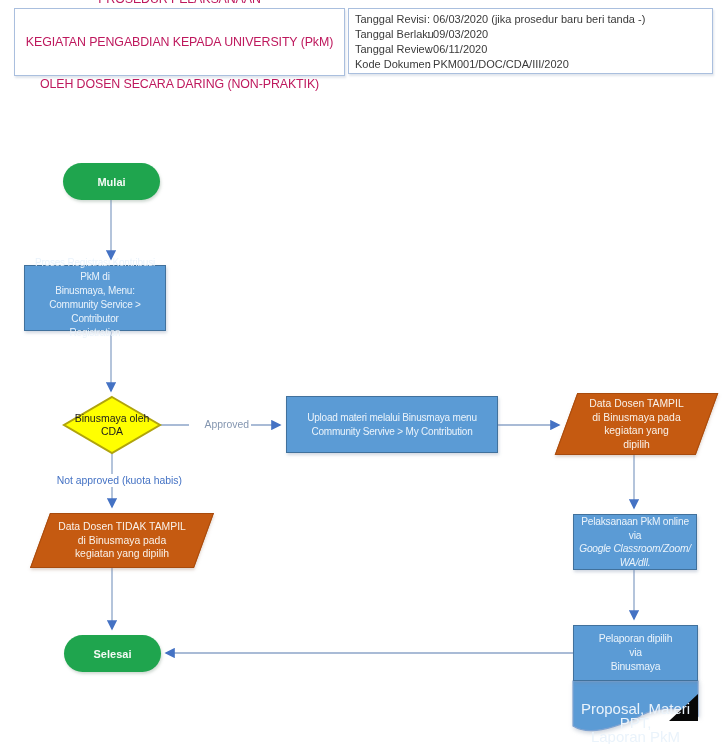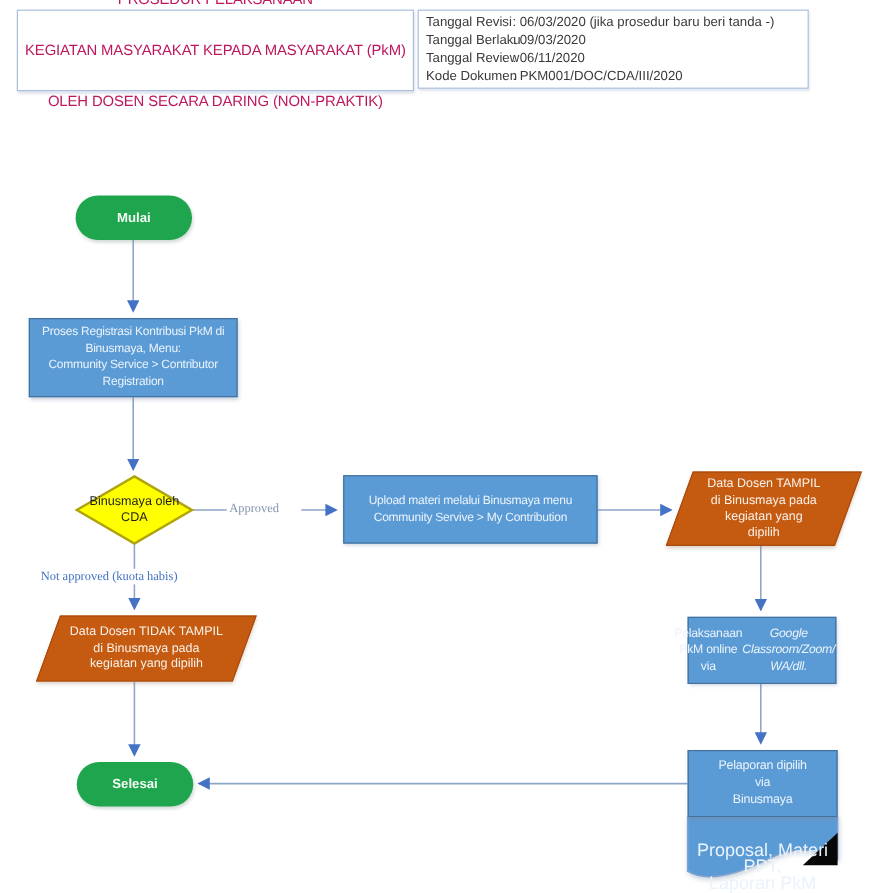--- a/index.html
+++ b/index.html
@@ -3,21 +3,21 @@
 <meta charset="utf-8">
 <style>
   html,body{margin:0;padding:0;background:#ffffff;}
   body{width:724px;height:744px;position:relative;font-family:"Liberation Sans",sans-serif;}
   .canvas{position:absolute;inset:0;}
 
   
   .hdr{position:absolute;border:1px solid #aabfde;background:#fff;box-shadow:1px 2px 2px rgba(130,150,180,.25);}
   .hdr-left{left:14px;top:8px;width:329px;height:66px;display:flex;flex-direction:column;justify-content:center;
             text-align:center;color:#be185d;font-size:12.4px;line-height:16.4px;letter-spacing:-.1px;gap:26px;}
-  .hdr-right{left:348px;top:8px;width:326px;height:66px;color:#3a3a3a;font-size:11px;line-height:15px;padding-top:3px;box-sizing:border-box;}
+  .hdr-right{left:348px;top:8px;width:365px;height:66px;color:#3a3a3a;font-size:11px;line-height:15px;padding-top:3px;box-sizing:border-box;}
   .meta-row{padding-left:6px;white-space:nowrap;}
   .m-label{display:inline-block;width:72px;}
 
   
   svg.connectors{position:absolute;left:0;top:0;width:724px;height:744px;}
   .conn{stroke:var(--connector,#8ca5c8);stroke-width:1.3;fill:none;}
   .diamond{fill:var(--decision-fill,#ffff00);stroke:var(--decision-border,#b0a40c);stroke-width:2;}
   .docshape{fill:var(--process-fill,#5b9bd5);stroke:#7fa3d1;stroke-width:1.2;filter:drop-shadow(1px 2px 2px rgba(100,120,150,.35));}
   .fold{fill:#070707;}
 
@@ -32,32 +32,32 @@
         box-sizing:border-box;box-shadow:1px 2px 3px rgba(160,130,110,.35);}
   .para-txt{position:absolute;inset:0;display:flex;align-items:center;justify-content:center;text-align:center;
         color:#f9f1e9;font-size:10.4px;line-height:13.5px;white-space:pre-line;}
   .dec-txt{position:absolute;left:64px;top:399px;width:96px;height:52px;display:flex;align-items:center;justify-content:center;
         text-align:center;color:#1d1d1d;font-size:10.5px;line-height:13px;white-space:pre-line;}
   .doc-txt{position:absolute;left:573px;top:688px;width:125px;text-align:center;color:#eaf3fb;
         font-size:15px;line-height:14px;white-space:pre-line;}
   .em{font-weight:normal;font-style:italic;display:block;}
 
   
-  .edge-label{position:absolute;background:#ffffff;text-align:left;font-size:10.4px;line-height:13px;padding:0 2px;font-family:Liberation Serif, serif;}
+  .edge-label{position:absolute;background:#ffffff;text-align:right;font-size:10.4px;line-height:13px;padding:0 2px;}
   .lbl-approved{left:189px;top:418px;width:58px;color:#8496b0;}
   .lbl-notapproved{left:32px;top:474px;width:148px;color:#4472c4;}
 </style>
 </head>
 <body>
 
 <div class="canvas">
 
   <div class="hdr hdr-left">
     <div>PROSEDUR PELAKSANAAN</div>
-    <div>KEGIATAN MASYARAKAT KEPADA MASYARAKAT (PkM)</div>
+    <div>KEGIATAN PENGABDIAN KEPADA UNIVERSITY (PkM)</div>
     <div>OLEH DOSEN SECARA DARING (NON-PRAKTIK)</div>
   </div>
   <div class="hdr hdr-right">
     <div class="meta-row">
       <span class="m-label">Tanggal Revisi</span><span class="m-value">: 06/03/2020 (jika prosedur baru beri tanda -)</span>
     </div>
     <div class="meta-row">
       <span class="m-label">Tanggal Berlaku</span><span class="m-value">: 09/03/2020</span>
     </div>
     <div class="meta-row">
@@ -87,21 +87,21 @@
     <polygon class="diamond" points="112,397 160,425 112,453 64,425"></polygon>
 
     <path class="docshape" d="M573,681 L698,681 L698,716 C680,706 660,706 642,715 C616,728 589,736 573,726 Z"></path>
     <path class="fold" d="M669,721 L698,721 L698,694 Z"></path>
   </svg>
 
   <div class="node pill" style="left:63px;top:163px;width:97px;height:37px;">
     <span>Mulai</span>
   </div>
 
-  <div class="node proc" style="left:24px;top:265px;width:174px;height:66px;">
+  <div class="node proc" style="left:24px;top:265px;width:142px;height:66px;">
     <span>Proses Registrasi Kontribusi PkM di
 Binusmaya, Menu:
 Community Service &gt; Contributor
 Registration</span>
   </div>
 
   <div class="dec-txt">
     <span>Binusmaya oleh
 CDA</span>
   </div>
@@ -117,21 +117,21 @@
 kegiatan yang
 dipilih</div>
   </div>
 
   <div class="para" style="left:40px;top:513px;width:164px;height:55px;transform:skewX(-20deg);">
     <div class="para-txt" style="transform:skewX(20deg);">Data Dosen TIDAK TAMPIL
 di Binusmaya pada
 kegiatan yang dipilih</div>
   </div>
 
-  <div class="node proc" style="left:573px;top:514px;width:124px;height:56px;font-size:10.2px;line-height:13.5px;flex-direction:row;justify-content:flex-end;">
+  <div class="node proc" style="left:573px;top:514px;width:124px;height:56px;font-size:10.2px;line-height:13.5px;flex-direction:column;">
     <span>Pelaksanaan PkM online
 via</span>
     <span class="em">Google Classroom/Zoom/
 WA/dll.</span>
   </div>
 
   <div class="node proc" style="left:573px;top:625px;width:125px;height:56px;font-size:10.4px;">
     <span>Pelaporan dipilih
 via
 Binusmaya</span>

